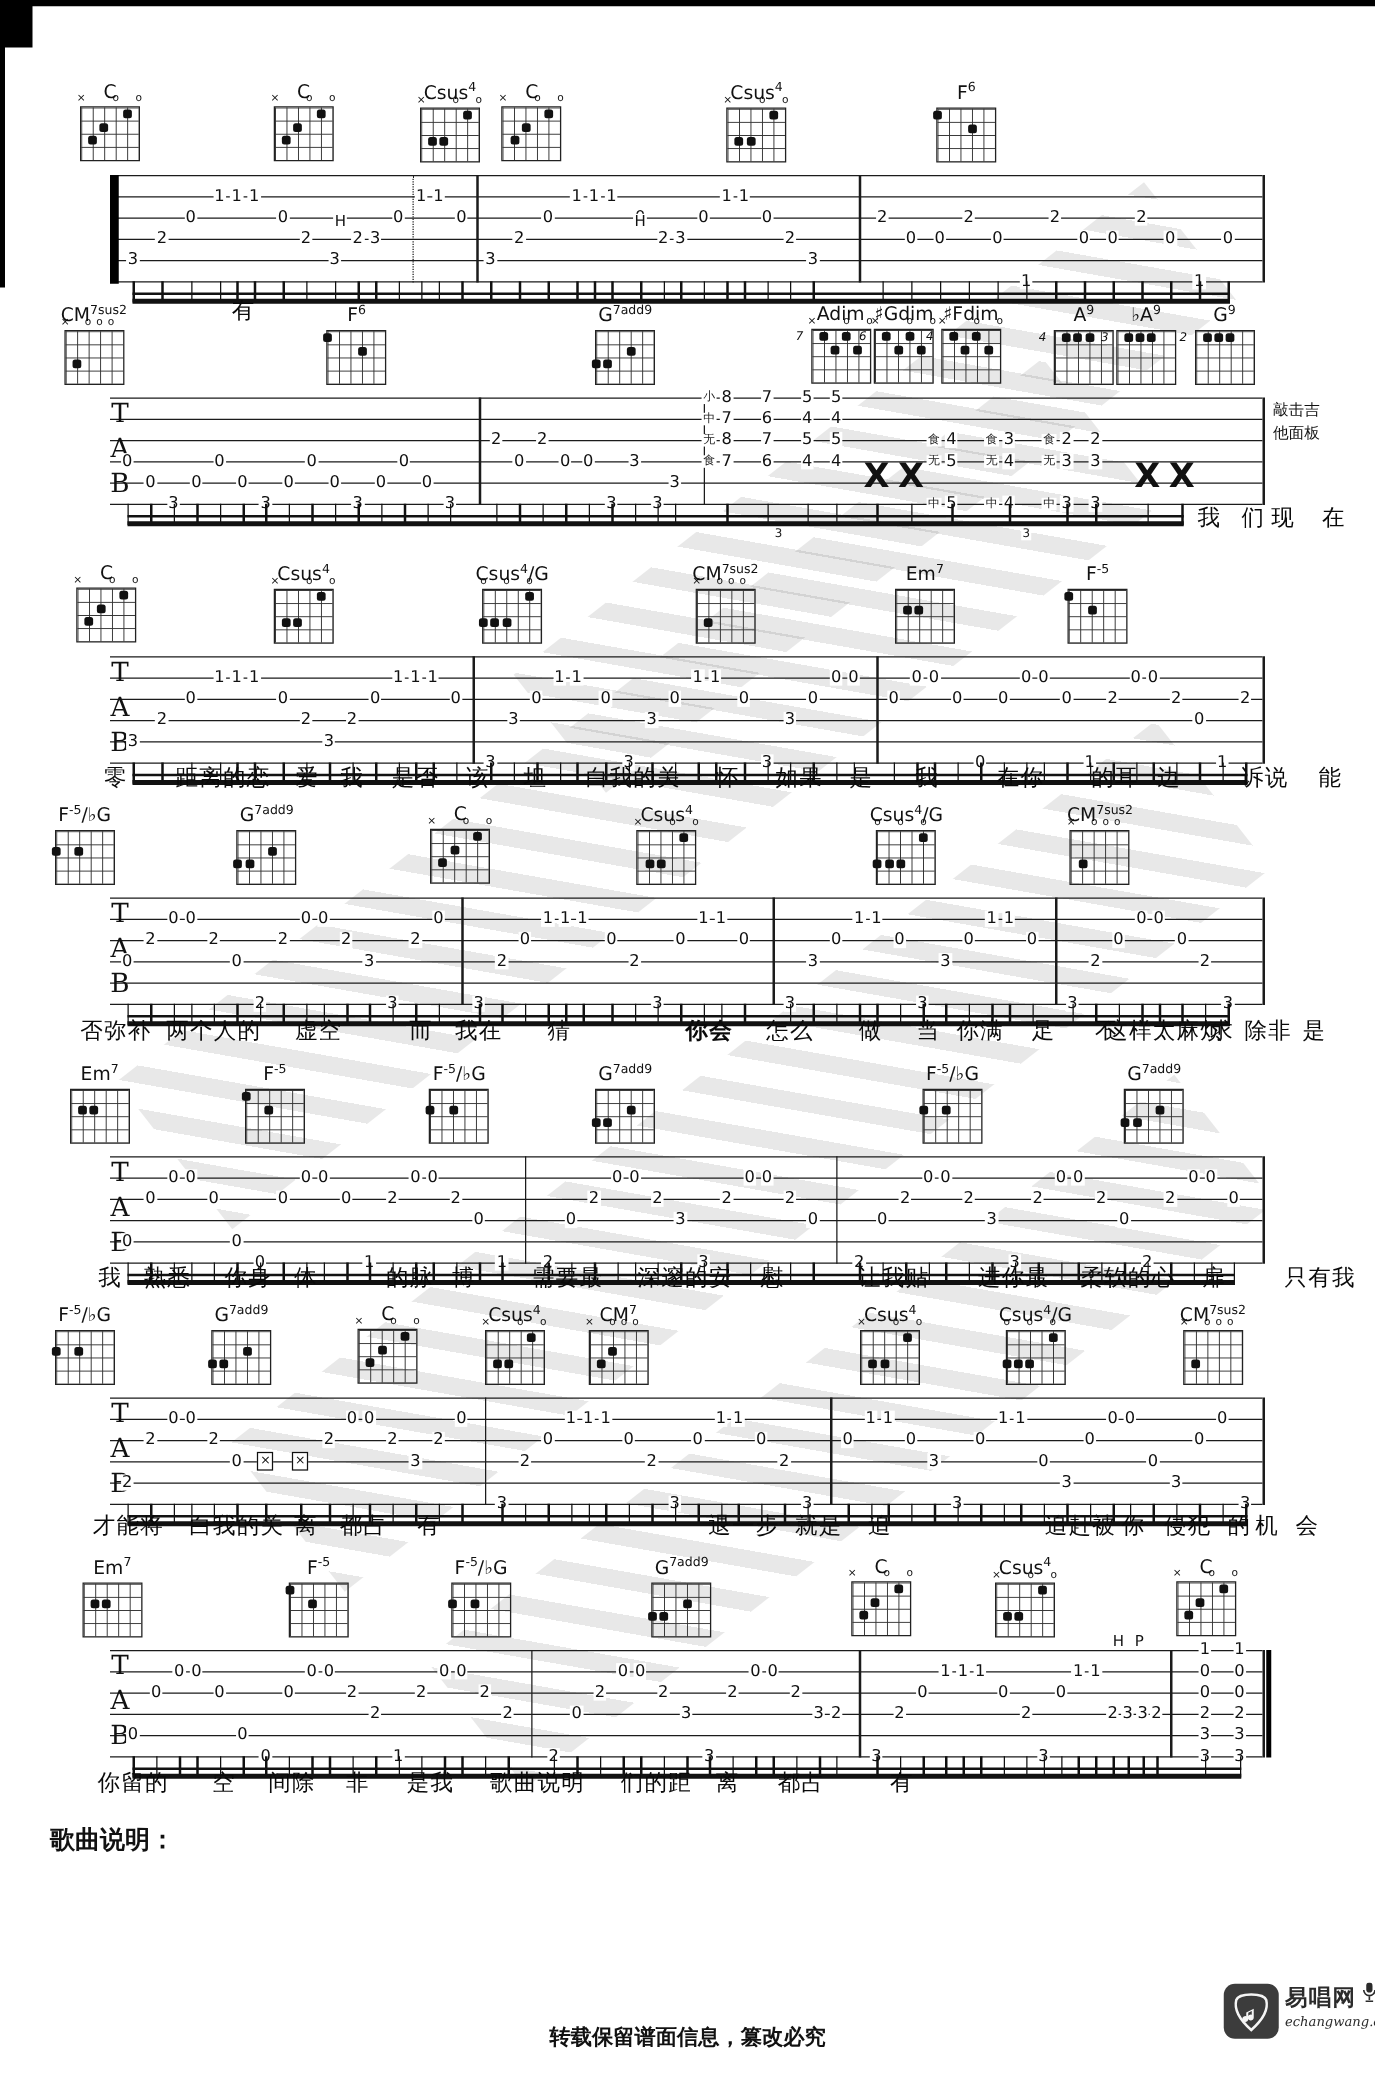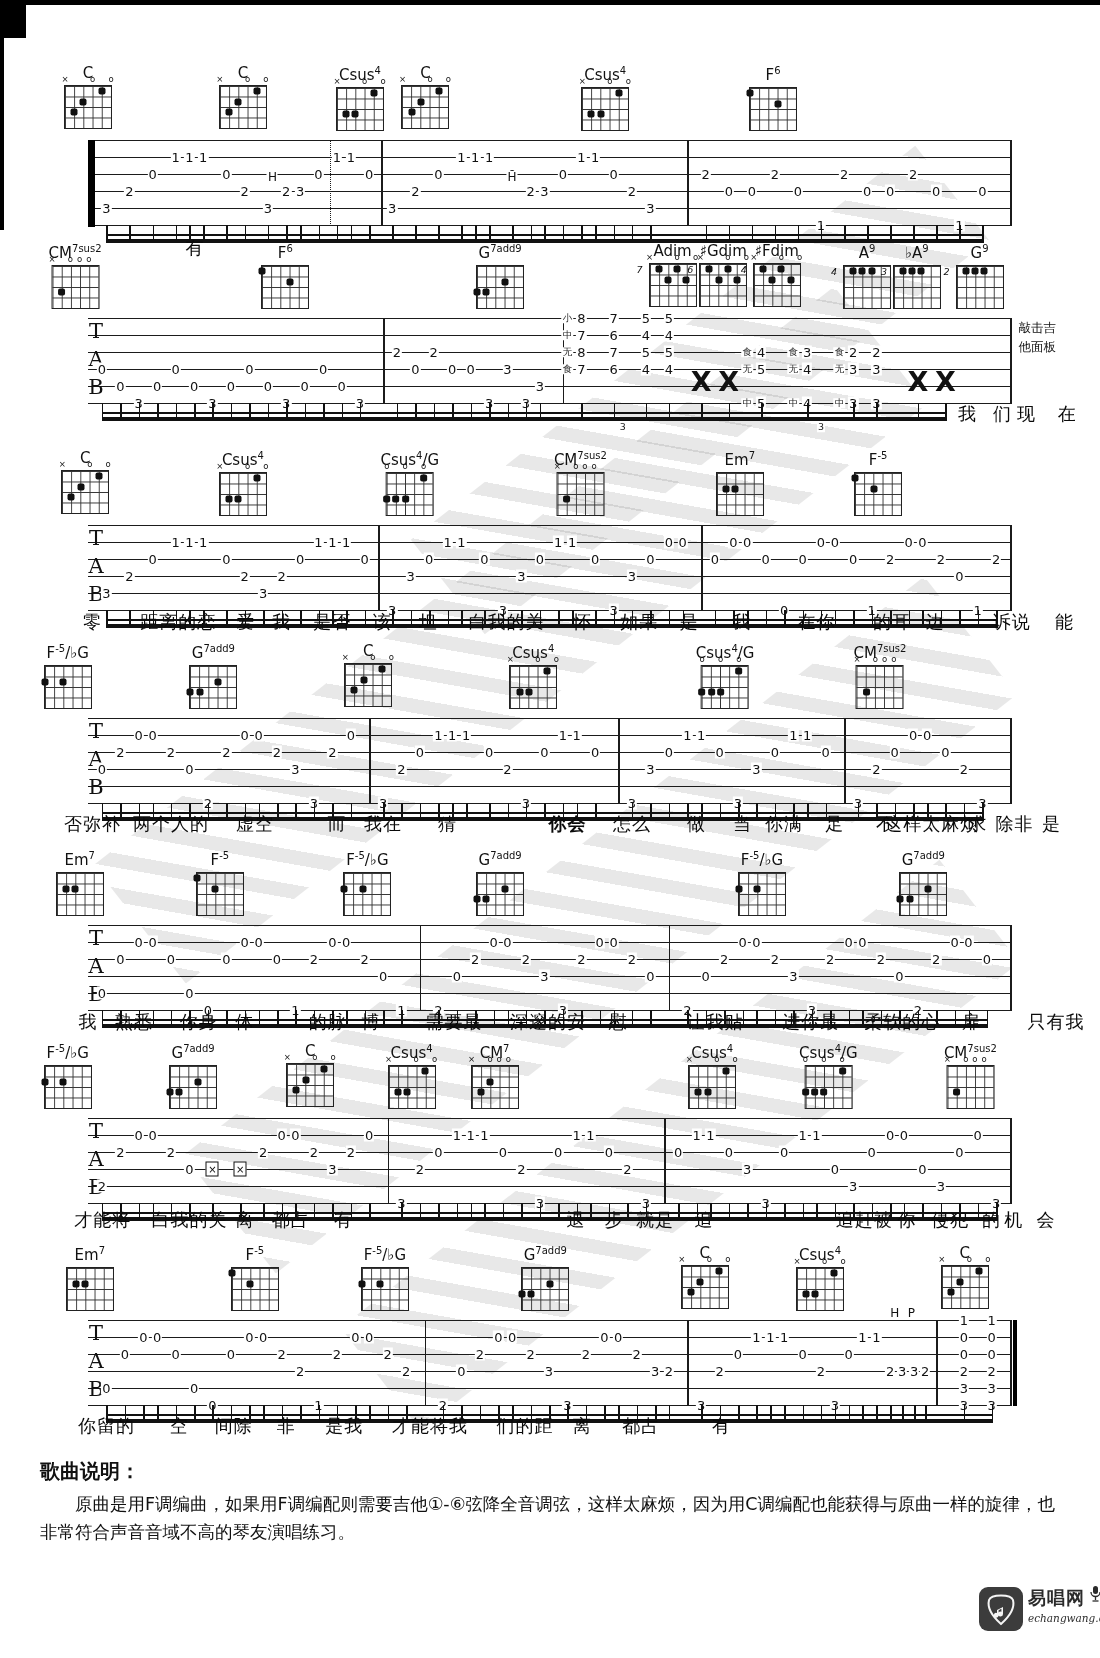--- a/index.html
+++ b/index.html
@@ -1377,29 +1377,29 @@
       <div class="stem" style="left: 925.176px; top: 1405px; height: 17px;"></div>
       <div class="stem" style="left: 963.9px; top: 1405px; height: 17px;"></div>
       <div class="stem" style="left: 991.56px; top: 1405px; height: 17px;"></div>
       <div class="beam" style="left: 106.44px; top: 1419px; width: 886.62px; height: 3.5px;"></div>
       <div class="beam" style="left: 106.44px; top: 1414px; width: 886.62px; height: 2px;"></div>
       <div class="lyric" style="left: 106.44px; top: 1414px;">你留的</div>
       <div class="lyric" style="left: 179.278px; top: 1414px;">空</div>
       <div class="lyric" style="left: 233.676px; top: 1414px;">间除</div>
       <div class="lyric" style="left: 286.23px; top: 1414px;">非</div>
       <div class="lyric" style="left: 344.316px; top: 1414px;">是我</div>
-      <div class="lyric" style="left: 430.062px; top: 1414px;">才能将我</div>
+      <div class="lyric" style="left: 430.062px; top: 1414px;">歌曲说明</div>
       <div class="lyric" style="left: 525.028px; top: 1414px;">们的距</div>
       <div class="lyric" style="left: 582.192px; top: 1414px;">离</div>
       <div class="lyric" style="left: 641.2px; top: 1414px;">都占</div>
       <div class="lyric" style="left: 721.414px; top: 1414px;">有</div>
     </div>
 
   <div id="notes-heading">歌曲说明：</div>
-  <div id="notes-body">原曲是用F调编曲，如果用F调编配则需要吉他①-⑥弦降全音调弦，这样太麻烦，因为用C调编配也能获得与原曲一样的旋律，也非常符合声音音域不高的琴友演唱练习。</div>
+  <div id="footer-text">转载保留谱面信息，篡改必究</div>
 
   <div id="logo">
     <div class="lrow">
       <span>
         <svg width="46" height="46" viewBox="0 0 46 46">
           <rect x="1" y="1" width="44" height="44" rx="9" fill="#3c3c3c"></rect>
           <path d="M23 38 C14 30 9 22 11 14 C13 8 33 8 35 14 C37 22 32 30 23 38 Z" fill="none" stroke="#f5f5f5" stroke-width="2"></path>
           <path d="M19 24 l6 -3 v7 a2.4 2.4 0 1 1 -1.6 -2.2 v-3 l-2.8 1.4 v5 a2.4 2.4 0 1 1 -1.6 -2.2 Z" fill="#f5f5f5"></path>
         </svg>
       </span>

